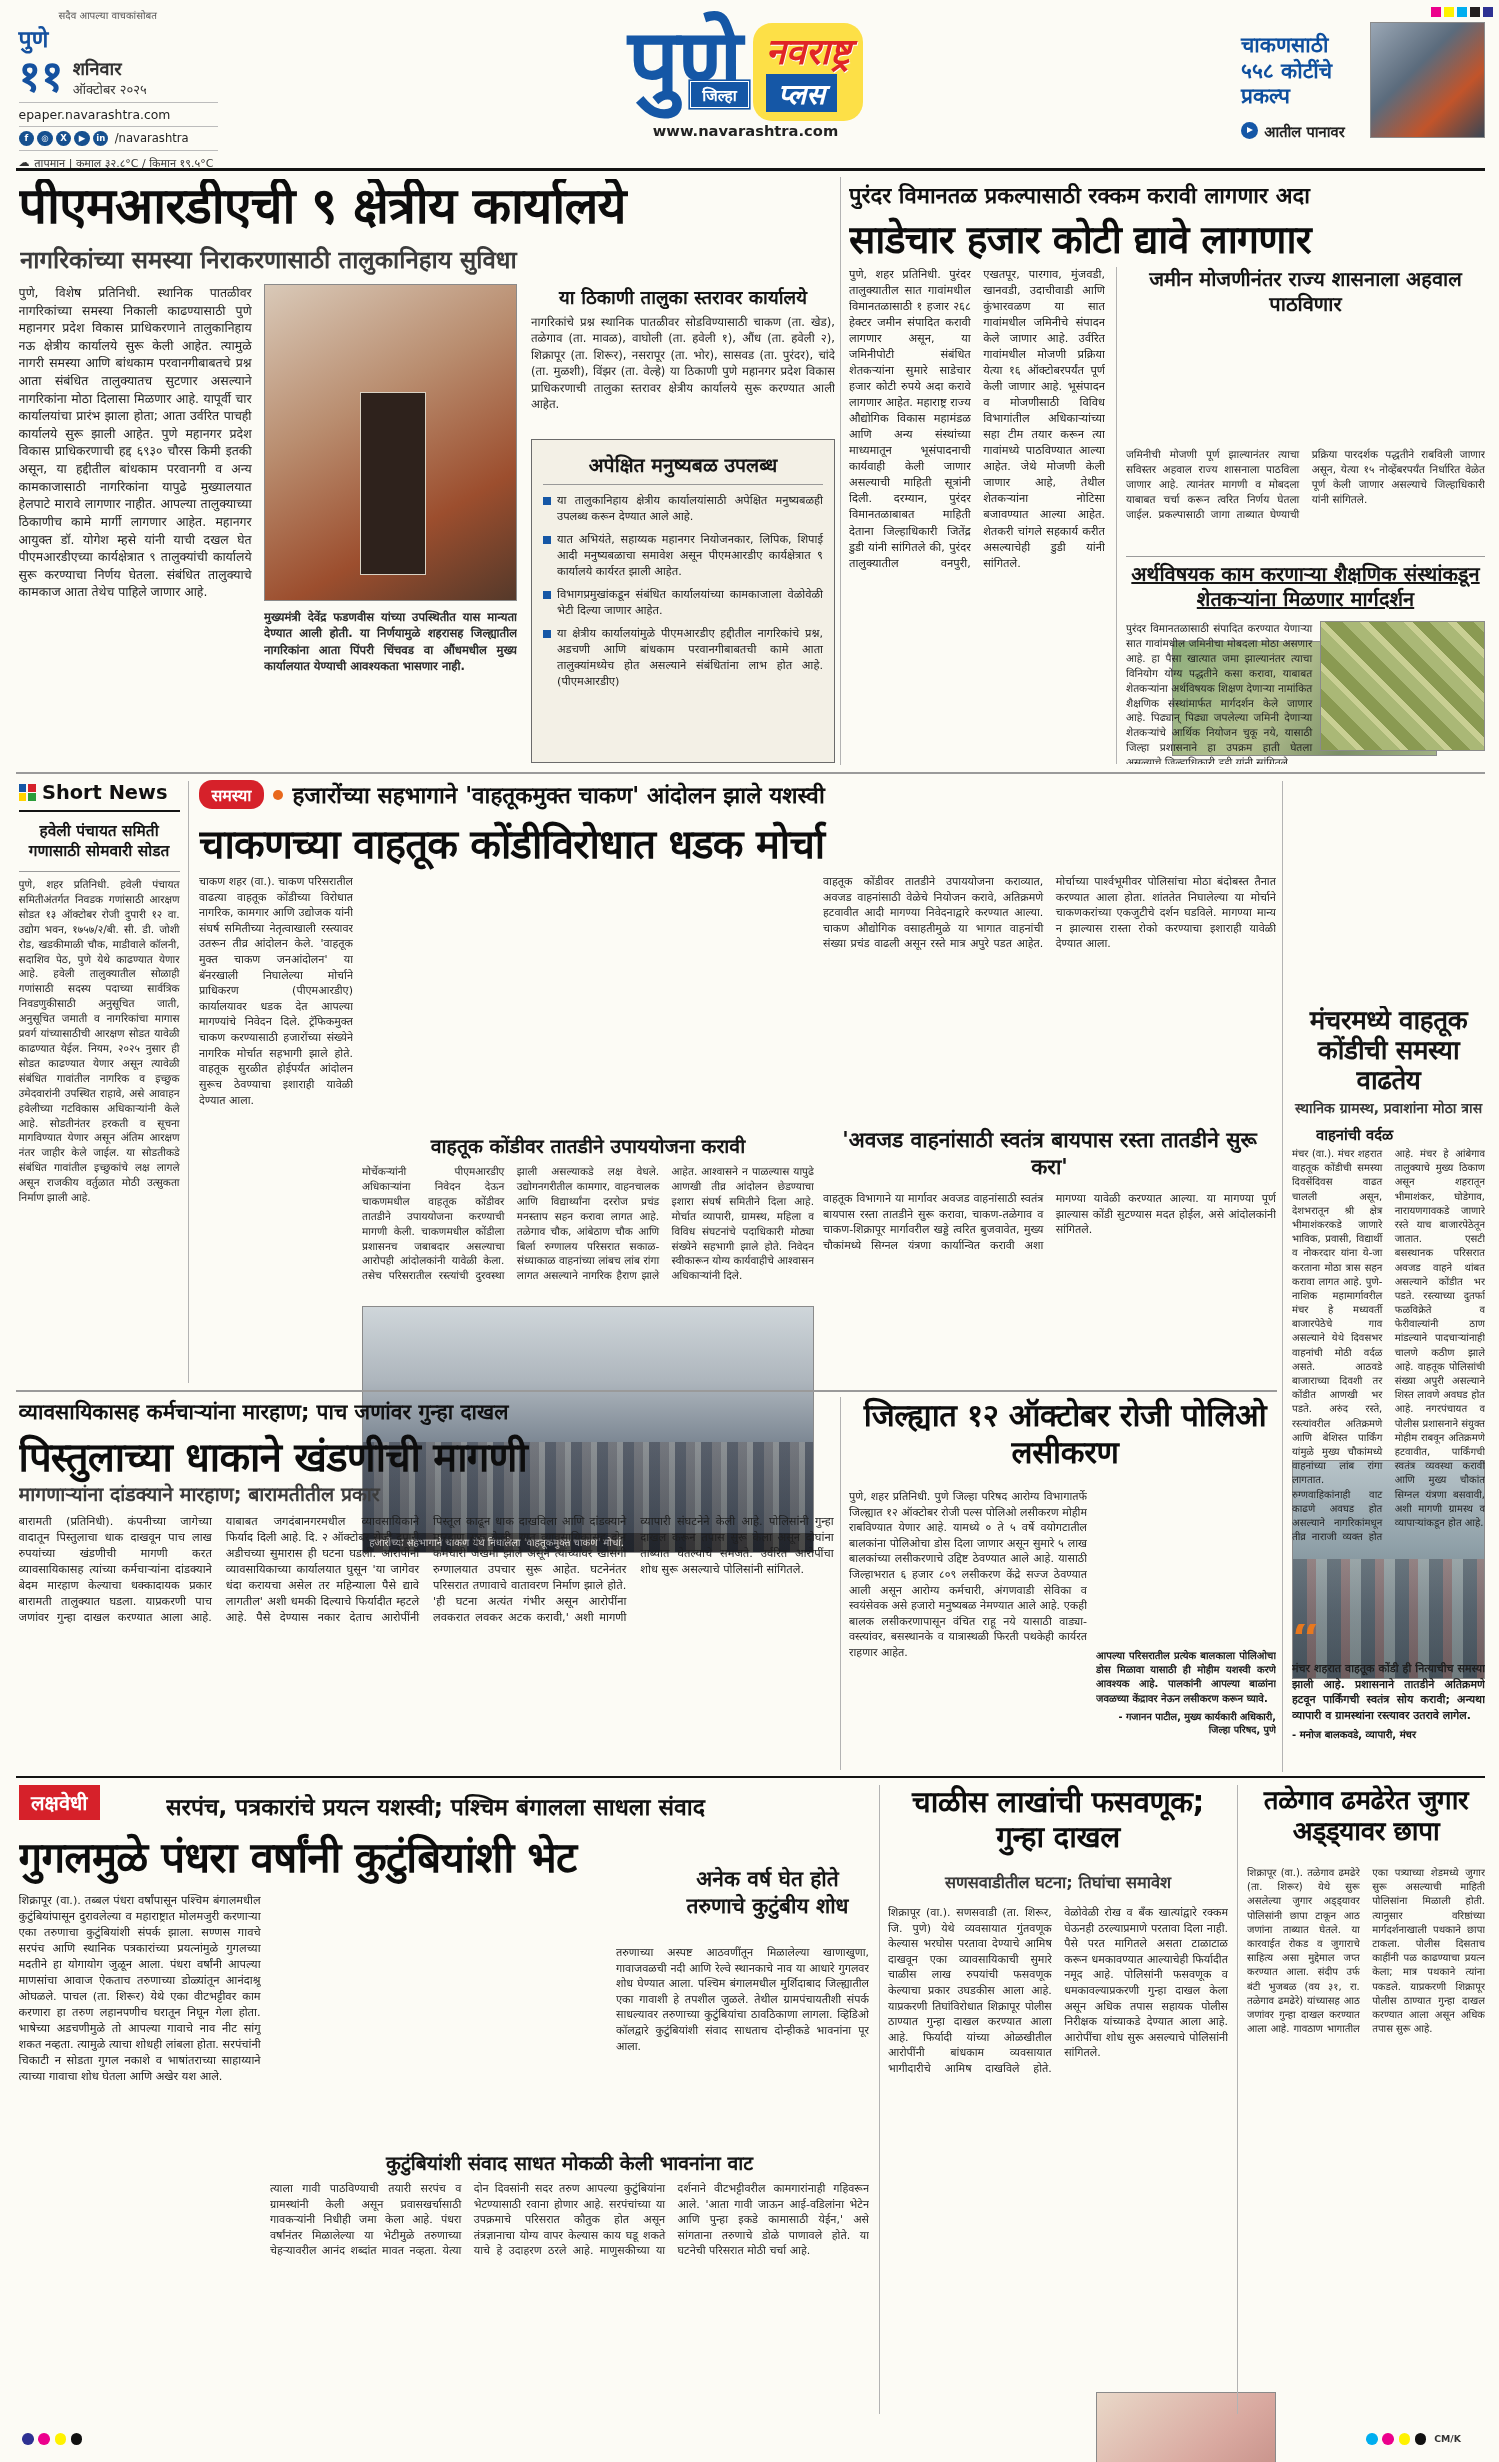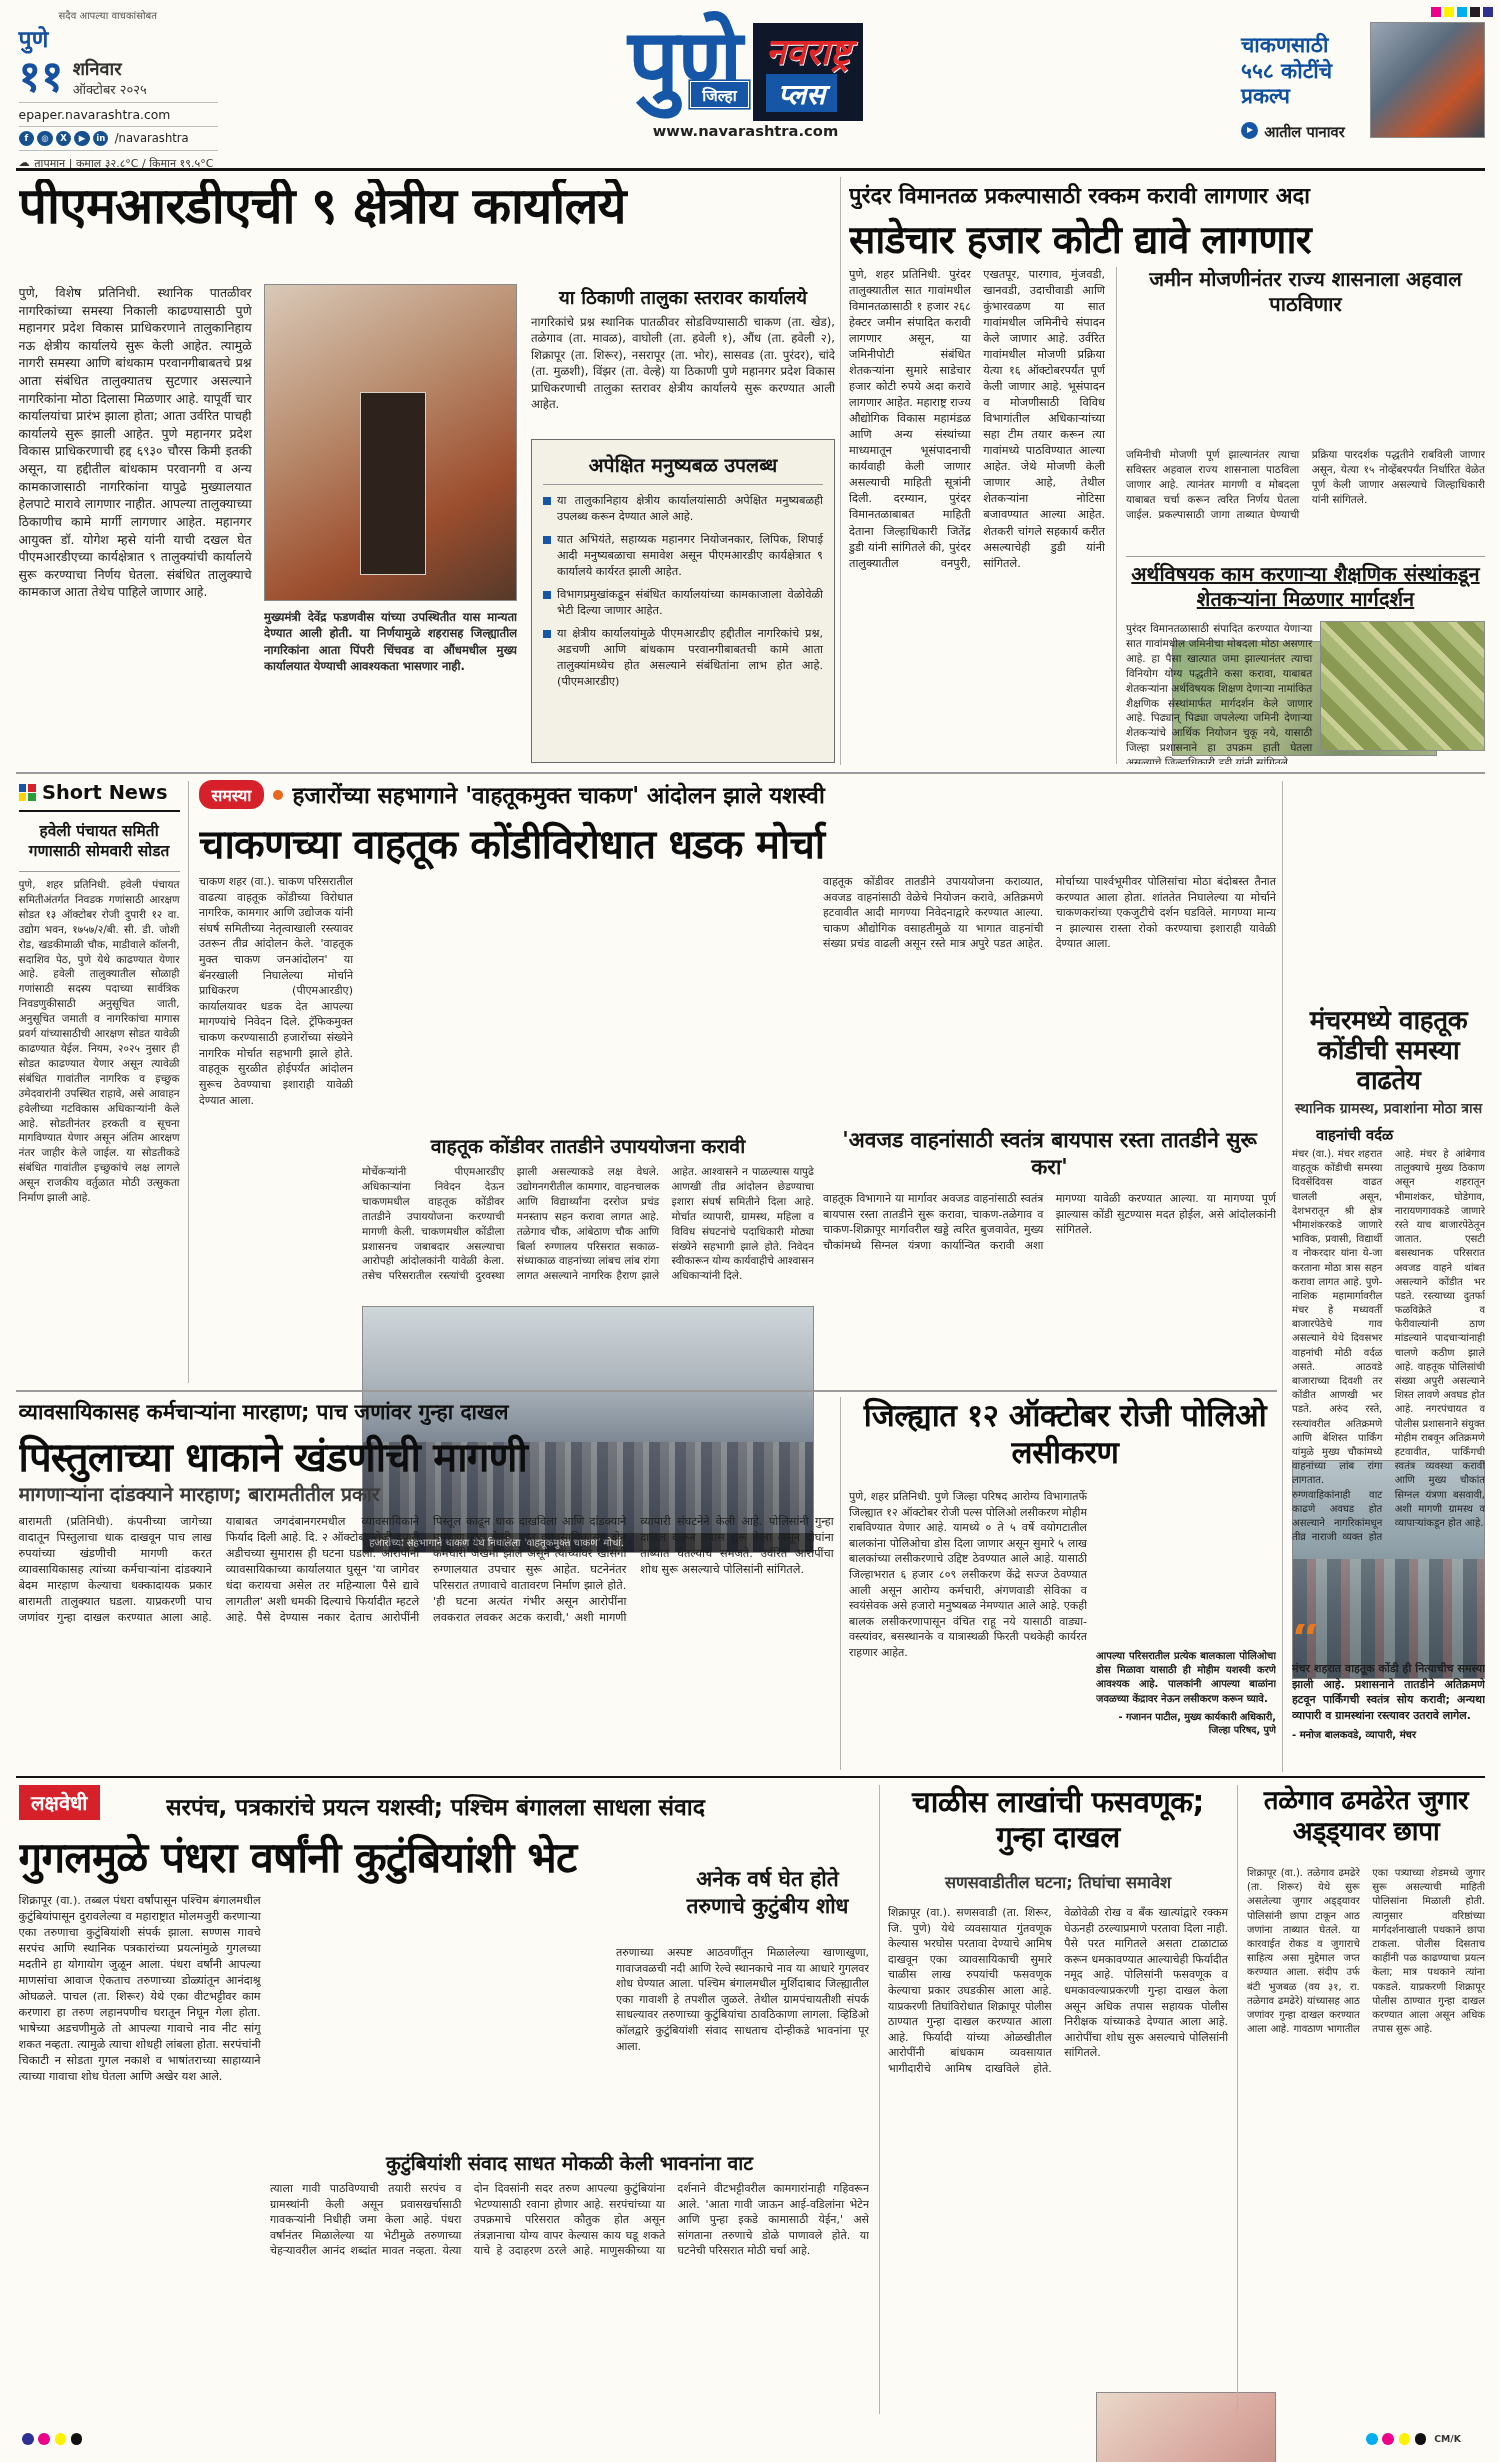--- a/index.html
+++ b/index.html
@@ -87,21 +87,21 @@
       <span>तापमान | कमाल ३२.८°C / किमान १९.५°C</span>
     </div>
   </div>
 
   <div class="abs" style="left:466px;top:12.4px;width:559px;">
     <div style="display:flex;align-items:flex-start;justify-content:center;gap:12.4px;">
       <div style="position:relative;">
         <div style="font-size:90px;font-weight:bold;color:#1557a6;line-height:1.1;letter-spacing:-1.6px;">पुणे</div>
         <div style="position:absolute;right:-7.8px;bottom:3.1px;background:#1557a6;color:#fff;font-size:15.5px;font-weight:bold;padding:1.6px 11px;border:1.6px solid #fff;box-shadow:0 0 0 1.6px #1557a6;">जिल्हा</div>
       </div>
-      <div style="background:#0f172a;padding:9.3px 12.4px;margin-top:11px;">
+      <div style="background:#fde047;padding:9.3px 12.4px;margin-top:11px;border-radius:19px;">
         <div style="color:#e02526;font-size:36px;font-weight:bold;font-style:italic;line-height:1.05;text-shadow:0.8px 0.8px 0 #fff;">नवराष्ट्र</div>
         <div style="background:#1557a6;color:#fff;display:inline-block;font-size:28px;font-weight:bold;font-style:italic;padding:0 12.4px;margin-top:3.1px;">प्लस</div>
       </div>
     </div>
     <div style="text-align:center;font-size:14.7px;font-weight:bold;color:#222;margin-top:1.6px;">www.navarashtra.com</div>
   </div>
 
   <div class="abs" style="left:1241px;top:22px;width:244px;height:130px;display:flex;gap:7.8px;">
     <div style="flex:1;padding-top:11px;">
       <div style="font-size:21px;font-weight:bold;color:#0e4f9e;line-height:1.22;">चाकणसाठी ५५८ कोटींचे प्रकल्प</div>
@@ -109,20 +109,21 @@
         <span class="promo-arrow"></span>
         <span style="font-size:14.7px;font-weight:bold;color:#222;">आतील पानावर</span>
       </div>
     </div>
     <div class="photo ph-traffic" style="width:115px;height:116px;"></div>
   </div>
 
   <div class="abs rule-dark" style="left:15.5px;top:168px;width:1469px;height:3.1px;"></div>
 
   <div class="abs clip" style="left:18.6px;top:179px;width:817px;font-size:50px;font-weight:bold;line-height:1.08;letter-spacing:-0.8px;color:#0d0d0d;">पीएमआरडीएची ९ क्षेत्रीय कार्यालये</div>
+  <div class="abs clip subgray" style="left:20px;top:242px;width:817px;font-size:24px;font-weight:600;">नागरिकांच्या समस्या निराकरणासाठी तालुकानिहाय सुविधा</div>
 
   <div class="abs clip bt" style="left:18.6px;top:284px;width:233px;height:480px;font-size:12.4px;">पुणे, विशेष प्रतिनिधी. स्थानिक पातळीवर नागरिकांच्या समस्या निकाली काढण्यासाठी पुणे महानगर प्रदेश विकास प्राधिकरणाने तालुकानिहाय नऊ क्षेत्रीय कार्यालये सुरू केली आहेत. त्यामुळे नागरी समस्या आणि बांधकाम परवानगीबाबतचे प्रश्न आता संबंधित तालुक्यातच सुटणार असल्याने नागरिकांना मोठा दिलासा मिळणार आहे. यापूर्वी चार कार्यालयांचा प्रारंभ झाला होता; आता उर्वरित पाचही कार्यालये सुरू झाली आहेत. पुणे महानगर प्रदेश विकास प्राधिकरणाची हद्द ६९३० चौरस किमी इतकी असून, या हद्दीतील बांधकाम परवानगी व अन्य कामकाजासाठी नागरिकांना यापुढे मुख्यालयात हेलपाटे मारावे लागणार नाहीत. आपल्या तालुक्याच्या ठिकाणीच कामे मार्गी लागणार आहेत. महानगर आयुक्त डॉ. योगेश म्हसे यांनी याची दखल घेत पीएमआरडीएच्या कार्यक्षेत्रात ९ तालुक्यांची कार्यालये सुरू करण्याचा निर्णय घेतला. संबंधित तालुक्याचे कामकाज आता तेथेच पाहिले जाणार आहे.</div>
 
   <div class="abs photo ph-building" style="left:264px;top:284px;width:253px;height:317px;">
     <div class="door"></div>
   </div>
   <div class="abs clip bt" style="left:264px;top:609px;width:253px;height:154px;font-size:11.6px;font-weight:600;color:#2a2a2a;">मुख्यमंत्री देवेंद्र फडणवीस यांच्या उपस्थितीत यास मान्यता देण्यात आली होती. या निर्णयामुळे शहरासह जिल्ह्यातील नागरिकांना आता पिंपरी चिंचवड वा औंधमधील मुख्य कार्यालयात येण्याची आवश्यकता भासणार नाही.</div>
 
   <div class="abs clip center bold" style="left:531px;top:284px;width:304px;font-size:18.6px;">या ठिकाणी तालुका स्तरावर कार्यालये</div>
   <div class="abs clip bt" style="left:531px;top:314px;width:304px;height:121px;font-size:11.6px;">नागरिकांचे प्रश्न स्थानिक पातळीवर सोडविण्यासाठी चाकण (ता. खेड), तळेगाव (ता. मावळ), वाघोली (ता. हवेली १), औंध (ता. हवेली २), शिक्रापूर (ता. शिरूर), नसरापूर (ता. भोर), सासवड (ता. पुरंदर), चांदे (ता. मुळशी), विंझर (ता. वेल्हे) या ठिकाणी पुणे महानगर प्रदेश विकास प्राधिकरणाची तालुका स्तरावर क्षेत्रीय कार्यालये सुरू करण्यात आली आहेत.</div>

